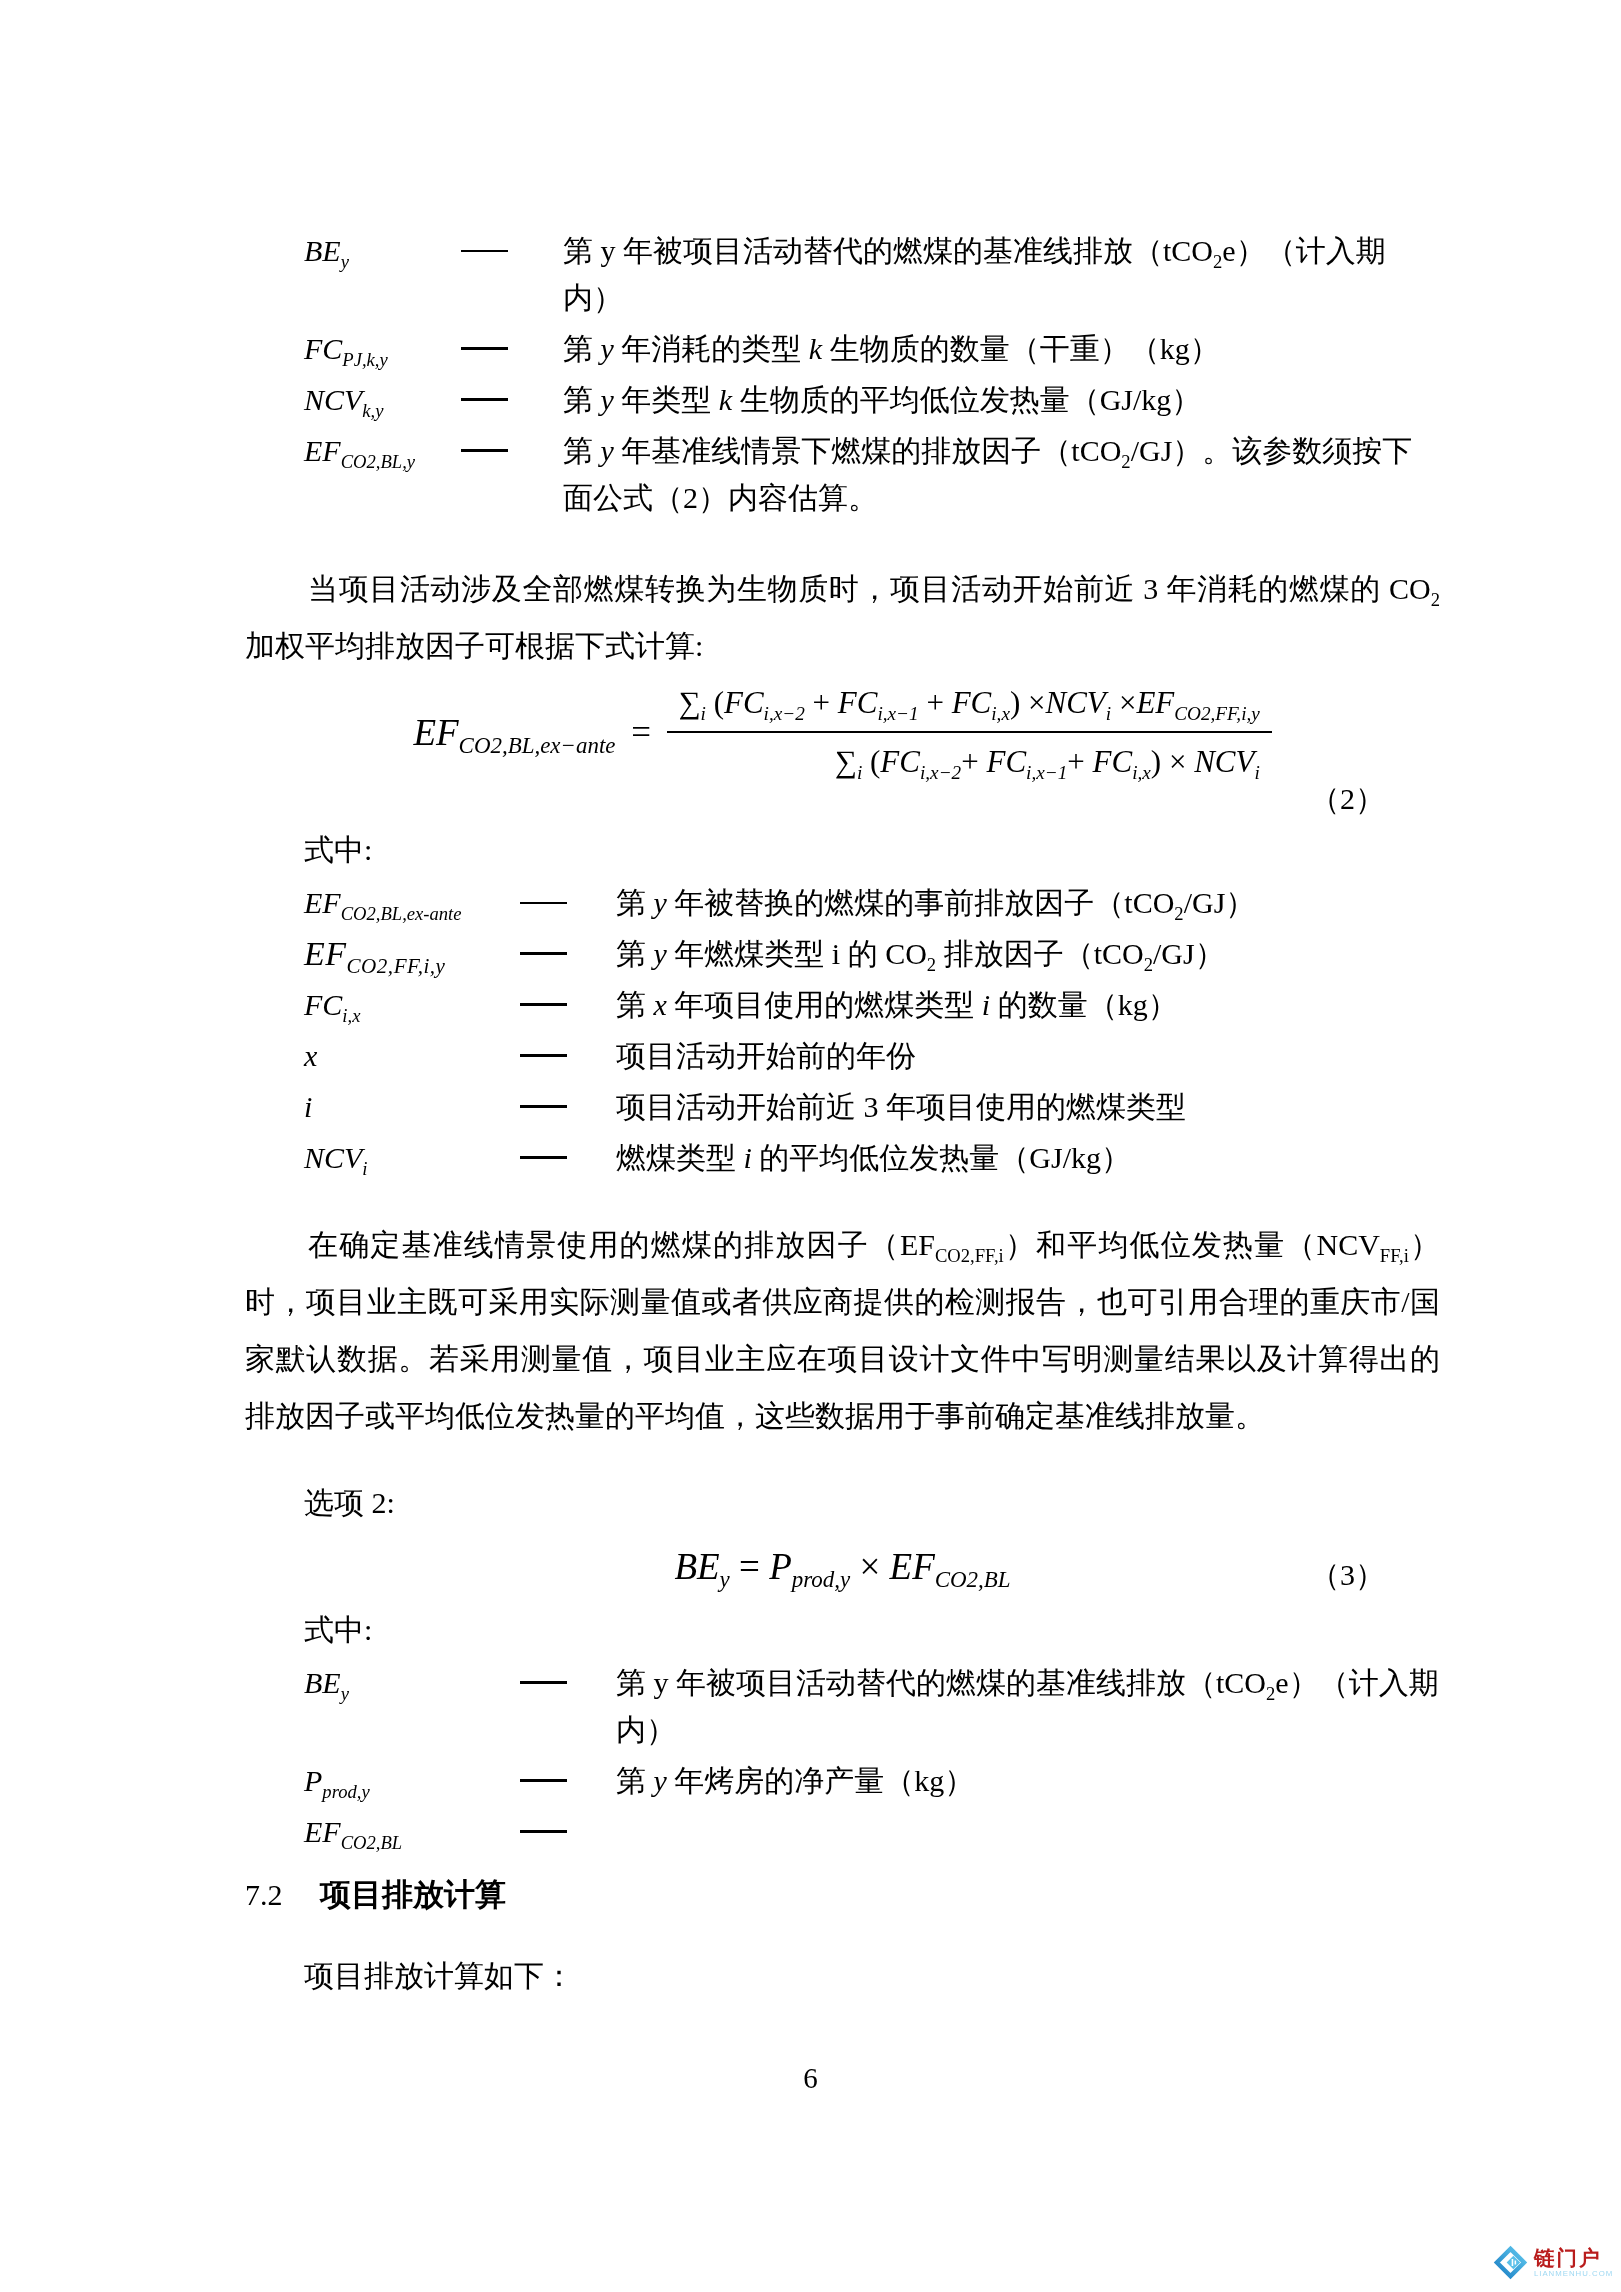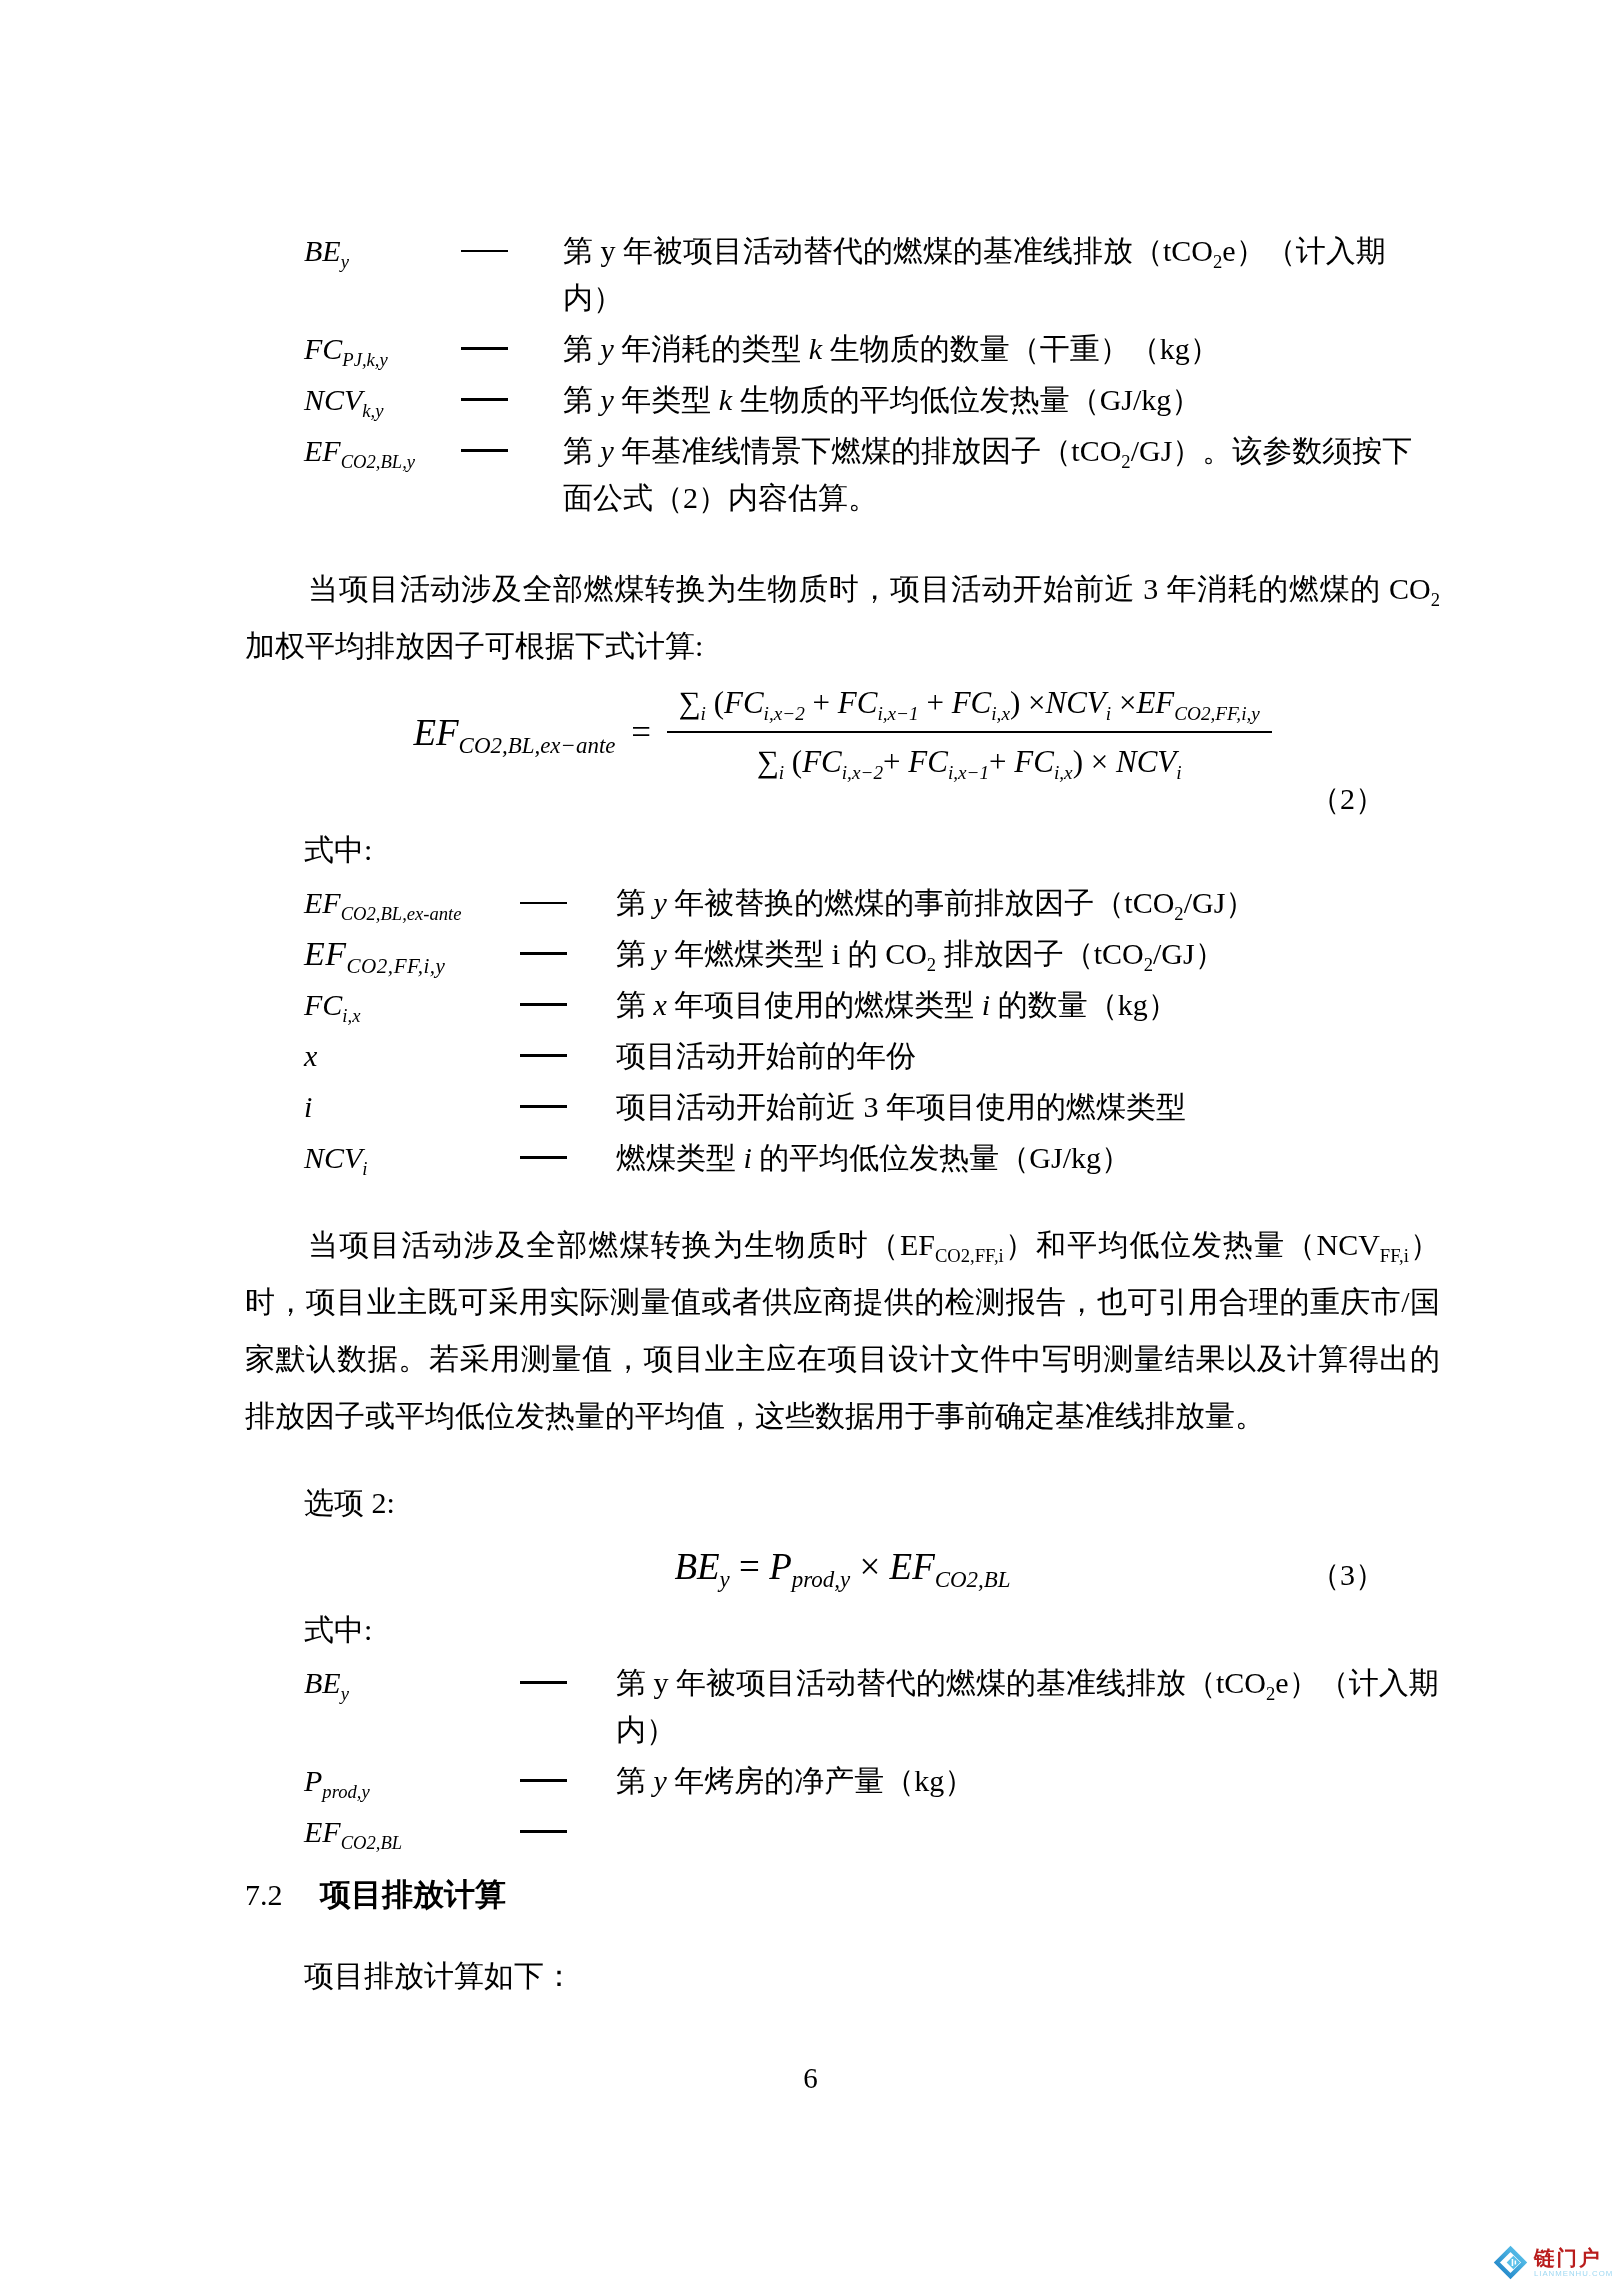--- a/index.html
+++ b/index.html
@@ -32,21 +32,21 @@
   .shizhong{margin:7.8px 0 5.9px 59px;}
   .shizhong2{margin:11.8px 0 5.9px 59px;}
 
   .para{margin-top:39px;line-height:57px;text-indent:63px;text-align:justify;}
   .para2{margin-top:35px;}
 
   
   .formula2{margin-top:7.8px;display:flex;justify-content:center;align-items:center;font-size:31px;line-height:43px;}
   .f2-lhs{font-size:37px;}
   .f2-eq{margin:0 15.7px;font-size:35px;}
-  .frac{display:inline-flex;flex-direction:column;align-items:center;text-align:center;}
+  .frac{display:inline-flex;flex-direction:column;align-items:flex-end;text-align:center;}
   .frac .num{padding:0 11.8px 6.9px 11.8px;border-bottom:2.9px solid #000;}
   .frac .den{padding:6.9px 11.8px 0 11.8px;}
   .formula-number{margin-top:-3.9px;text-align:right;padding-right:55px;font-size:30px;line-height:39px;}
 
   
   .option-label{margin-top:35px;padding-left:59px;line-height:47px;}
   .option-intro{margin-top:5.9px;padding-left:59px;line-height:47px;}
   .formula3{margin-top:13.7px;position:relative;text-align:center;font-size:37px;line-height:55px;}
   .f3-number{position:absolute;right:55px;top:7.8px;font-size:30px;}
 
@@ -151,21 +151,21 @@
     </div>
     <div class="def-row">
       <span class="term"><span class="it">NCV</span><sub class="it">i</sub></span>
       <span class="dash-box">
           <span class="dash-line"></span>
         </span>
       <span class="def"><span>燃煤类型 </span><span class="it">i</span><span> 的平均低位发热量（GJ/kg）</span></span>
     </div>
   </div>
 
-  <div class="para para2"><span>当项目活动涉及全部燃煤转换为生物质时（EF</span><sub>CO2,FF,i</sub><span>）和平均低位发热量（NCV</span><sub>FF,i</sub><span>）时，项目业主既可采用实际测量值或者供应商提供的检测报告，也可引用合理的重庆市/国家默认数据。若采用测量值，项目业主应在项目设计文件中写明测量结果以及计算得出的排放因子或平均低位发热量的平均值，这些数据用于事前确定基准线排放量。</span></div>
+  <div class="para para2"><span>在确定基准线情景使用的燃煤的排放因子（EF</span><sub>CO2,FF,i</sub><span>）和平均低位发热量（NCV</span><sub>FF,i</sub><span>）时，项目业主既可采用实际测量值或者供应商提供的检测报告，也可引用合理的重庆市/国家默认数据。若采用测量值，项目业主应在项目设计文件中写明测量结果以及计算得出的排放因子或平均低位发热量的平均值，这些数据用于事前确定基准线排放量。</span></div>
 
   <div class="option-label">选项 2:</div>
 
   <div class="formula3">
     <span><span class="it">BE</span><sub class="it">y</sub><span> = </span><span class="it">P</span><sub class="it">prod,y</sub><span>  × </span><span class="it">EF</span><sub class="it">CO2,BL</sub></span>
     <span class="f3-number">（3）</span>
   </div>
 
   <div class="shizhong shizhong2">式中:</div>
   <div class="def-list list23">

